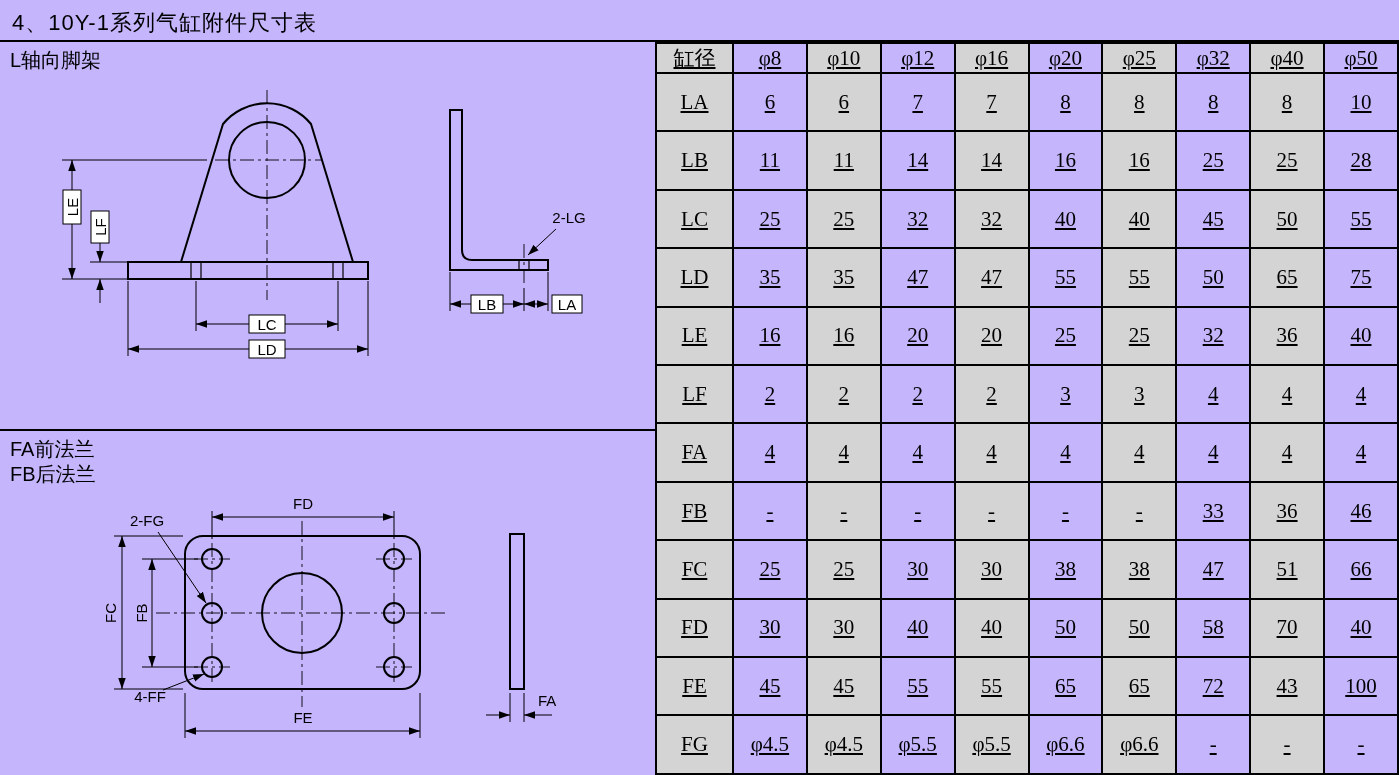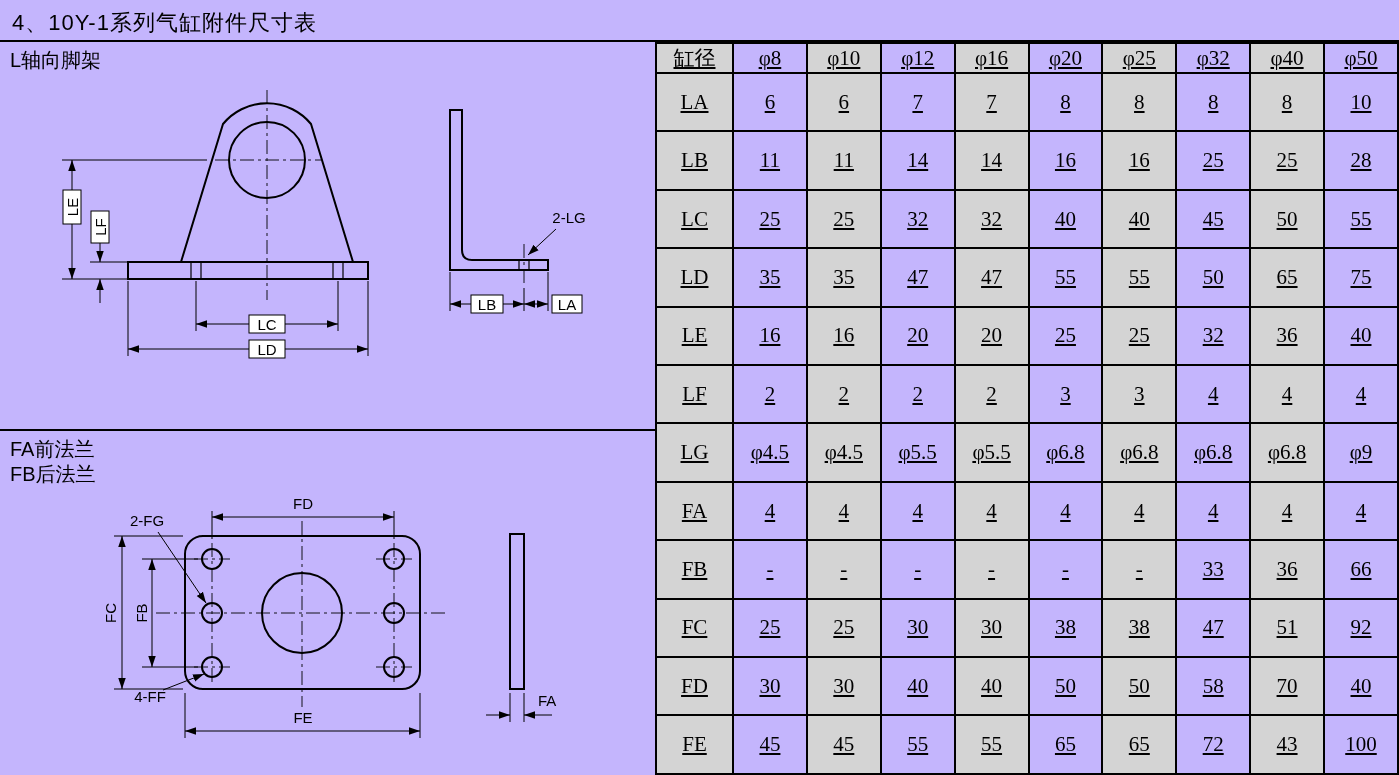--- a/index.html
+++ b/index.html
@@ -300,32 +300,20 @@
               <td class="shade">2</td>
               <td>2</td>
               <td class="shade">2</td>
               <td>3</td>
               <td class="shade">3</td>
               <td>4</td>
               <td class="shade">4</td>
               <td>4</td>
             </tr>
             <tr>
-              <th class="shade">LG</th>
-              <td>φ4.5</td>
-              <td class="shade">φ4.5</td>
-              <td>φ5.5</td>
-              <td class="shade">φ5.5</td>
-              <td>φ6.8</td>
-              <td class="shade">φ6.8</td>
-              <td>φ6.8</td>
-              <td class="shade">φ6.8</td>
-              <td>φ9</td>
-            </tr>
-            <tr>
               <th class="shade">FA</th>
               <td>4</td>
               <td class="shade">4</td>
               <td>4</td>
               <td class="shade">4</td>
               <td>4</td>
               <td class="shade">4</td>
               <td>4</td>
               <td class="shade">4</td>
               <td>4</td>
@@ -333,33 +321,33 @@
             <tr>
               <th class="shade">FB</th>
               <td>-</td>
               <td class="shade">-</td>
               <td>-</td>
               <td class="shade">-</td>
               <td>-</td>
               <td class="shade">-</td>
               <td>33</td>
               <td class="shade">36</td>
-              <td>66</td>
+              <td>46</td>
             </tr>
             <tr>
               <th class="shade">FC</th>
               <td>25</td>
               <td class="shade">25</td>
               <td>30</td>
               <td class="shade">30</td>
               <td>38</td>
               <td class="shade">38</td>
               <td>47</td>
               <td class="shade">51</td>
-              <td>92</td>
+              <td>66</td>
             </tr>
             <tr>
               <th class="shade">FD</th>
               <td>30</td>
               <td class="shade">30</td>
               <td>40</td>
               <td class="shade">40</td>
               <td>50</td>
               <td class="shade">50</td>
               <td>58</td>
@@ -371,18 +359,30 @@
               <td>45</td>
               <td class="shade">45</td>
               <td>55</td>
               <td class="shade">55</td>
               <td>65</td>
               <td class="shade">65</td>
               <td>72</td>
               <td class="shade">43</td>
               <td>100</td>
             </tr>
+            <tr>
+              <th class="shade">FG</th>
+              <td>φ4.5</td>
+              <td class="shade">φ4.5</td>
+              <td>φ5.5</td>
+              <td class="shade">φ5.5</td>
+              <td>φ6.6</td>
+              <td class="shade">φ6.6</td>
+              <td>-</td>
+              <td class="shade">-</td>
+              <td>-</td>
+            </tr>
           </tbody>
       </table>
     </div>
 
   </div>
 </div>
 
 </body></html>

